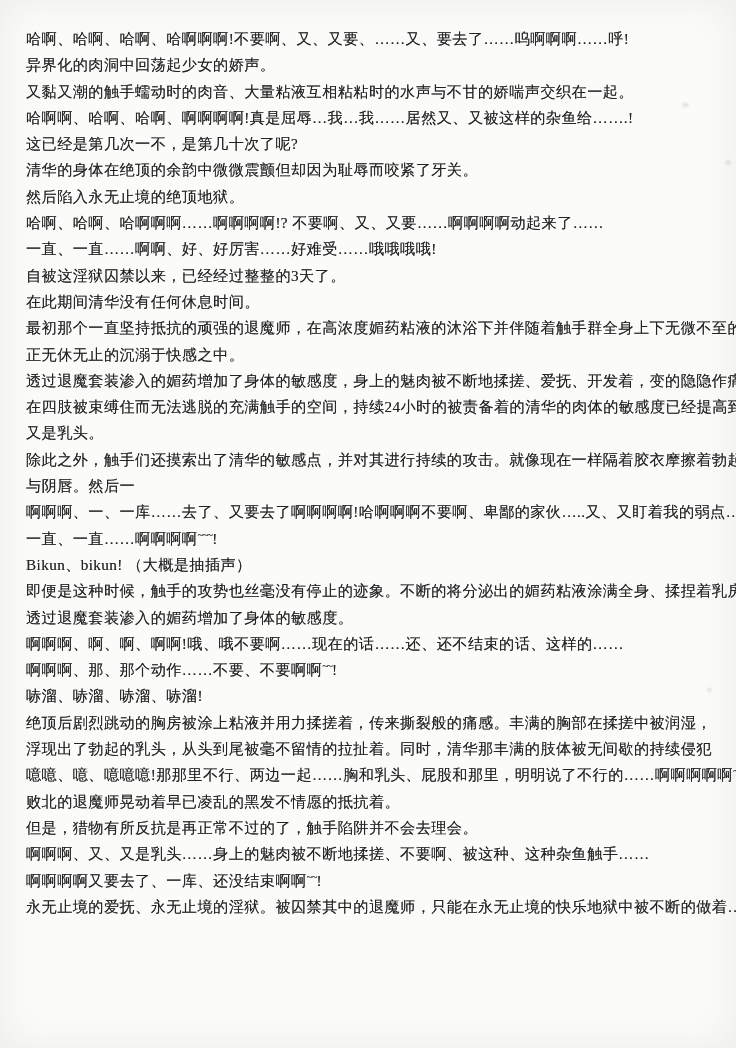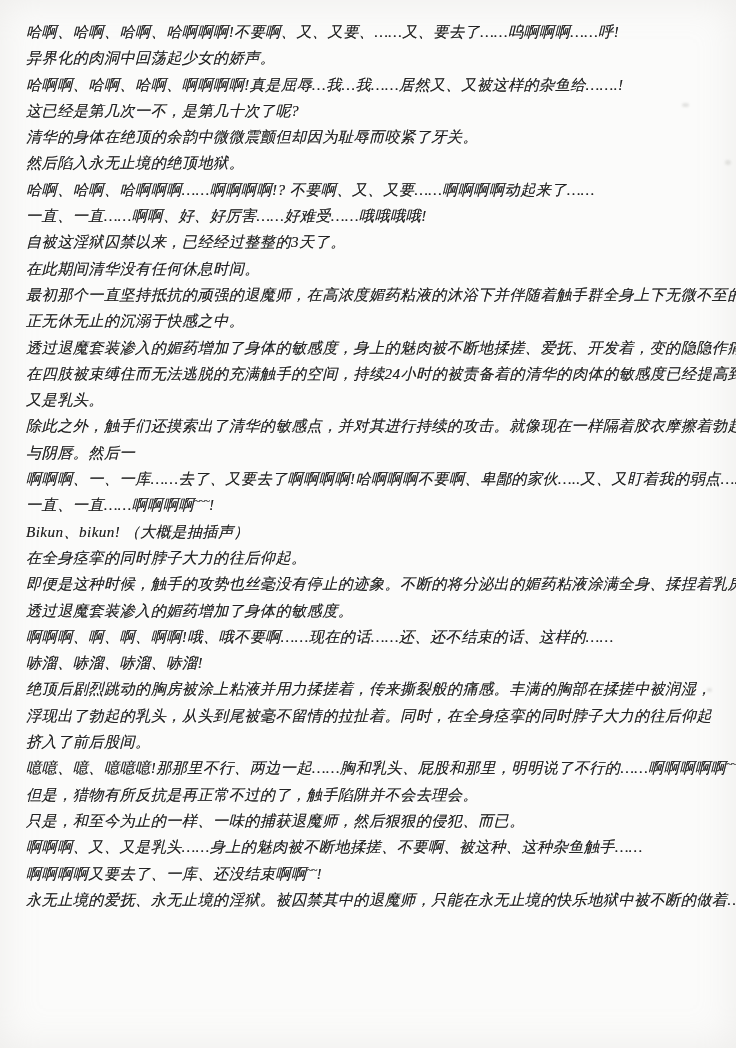--- a/index.html
+++ b/index.html
@@ -11,22 +11,21 @@
     position: relative;
     width: 736px;
     height: 1048px;
     margin: 0 auto;
     background: #fbfbfa;
     overflow: hidden;
     box-shadow: inset 0 0 38px rgba(190,188,182,0.22);
     font-family: "Liberation Serif", "DejaVu Serif", serif;
   }
   .doc-body {
-    padding: 19px 22px 0 26px;
-    font-style: italic;
+    padding: 26px 22px 0 26px;
   }
   .line {
     margin: 0;
     font-size: 15.2px;
     line-height: 26.3px;
     letter-spacing: 0.4px;
     color: #232323;
     white-space: nowrap;
     text-shadow: 0 0 0.4px rgba(35,35,35,0.55);
   }
@@ -43,49 +42,49 @@
     filter: blur(1px);
   }
 </style>
 </head>
 <body>
 
 <div class="page">
   <div class="doc-body">
       <p class="line">哈啊、哈啊、哈啊、哈啊啊啊!不要啊、又、又要、……又、要去了……呜啊啊啊……呼!</p>
       <p class="line">异界化的肉洞中回荡起少女的娇声。</p>
+      <p class="line">又黏又潮的触手蠕动时的肉音、大量粘液互相粘粘时的水声与不甘的娇喘声交织在一起。</p>
       <p class="line">哈啊啊、哈啊、哈啊、啊啊啊啊!真是屈辱…我…我……居然又、又被这样的杂鱼给…….!</p>
       <p class="line">这已经是第几次一不，是第几十次了呢?</p>
       <p class="line">清华的身体在绝顶的余韵中微微震颤但却因为耻辱而咬紧了牙关。</p>
       <p class="line">然后陷入永无止境的绝顶地狱。</p>
       <p class="line">哈啊、哈啊、哈啊啊啊……啊啊啊啊!? 不要啊、又、又要……啊啊啊啊动起来了……</p>
       <p class="line">一直、一直……啊啊、好、好厉害……好难受……哦哦哦哦!</p>
       <p class="line">自被这淫狱囚禁以来，已经经过整整的3天了。</p>
       <p class="line">在此期间清华没有任何休息时间。</p>
       <p class="line">最初那个一直坚持抵抗的顽强的退魔师，在高浓度媚药粘液的沐浴下并伴随着触手群全身上下无微不至的爱抚，</p>
       <p class="line">正无休无止的沉溺于快感之中。</p>
       <p class="line">透过退魔套装渗入的媚药增加了身体的敏感度，身上的魅肉被不断地揉搓、爱抚、开发着，变的隐隐作痛起来。</p>
       <p class="line">在四肢被束缚住而无法逃脱的充满触手的空间，持续24小时的被责备着的清华的肉体的敏感度已经提高到了非常</p>
       <p class="line">又是乳头。</p>
       <p class="line">除此之外，触手们还摸索出了清华的敏感点，并对其进行持续的攻击。就像现在一样隔着胶衣摩擦着勃起的乳首</p>
       <p class="line">与阴唇。然后一</p>
       <p class="line">啊啊啊、一、一库……去了、又要去了啊啊啊啊!哈啊啊啊不要啊、卑鄙的家伙…..又、又盯着我的弱点……</p>
       <p class="line">一直、一直……啊啊啊啊<sup class="squig">~~~</sup>!</p>
       <p class="line">Bikun、bikun!  （大概是抽插声）</p>
-      <p class="line">在全身痉挛的同时脖子大力的往后仰起。</p>
       <p class="line">即便是这种时候，触手的攻势也丝毫没有停止的迹象。不断的将分泌出的媚药粘液涂满全身、揉捏着乳房，</p>
       <p class="line">透过退魔套装渗入的媚药增加了身体的敏感度。</p>
       <p class="line">啊啊啊、啊、啊、啊啊!哦、哦不要啊……现在的话……还、还不结束的话、这样的……</p>
+      <p class="line">啊啊啊、那、那个动作……不要、不要啊啊<sup class="squig">~~</sup>!</p>
       <p class="line">哧溜、哧溜、哧溜、哧溜!</p>
       <p class="line">绝顶后剧烈跳动的胸房被涂上粘液并用力揉搓着，传来撕裂般的痛感。丰满的胸部在揉搓中被润湿，</p>
-      <p class="line">浮现出了勃起的乳头，从头到尾被毫不留情的拉扯着。同时，在全身痉挛的同时脖子大力的往后仰起</p>
-      <p class="line">挤入了前后股间。</p>
+      <p class="line">浮现出了勃起的乳头，从头到尾被毫不留情的拉扯着。同时，清华那丰满的肢体被无间歇的持续侵犯</p>
       <p class="line">噫噫、噫、噫噫噫!那那里不行、两边一起……胸和乳头、屁股和那里，明明说了不行的……啊啊啊啊啊<sup class="squig">~~~</sup>!</p>
+      <p class="line">败北的退魔师晃动着早已凌乱的黑发不情愿的抵抗着。</p>
       <p class="line">但是，猎物有所反抗是再正常不过的了，触手陷阱并不会去理会。</p>
-      <p class="line">只是，和至今为止的一样、一味的捕获退魔师，然后狠狠的侵犯、而已。</p>
       <p class="line">啊啊啊、又、又是乳头……身上的魅肉被不断地揉搓、不要啊、被这种、这种杂鱼触手……</p>
       <p class="line">啊啊啊啊又要去了、一库、还没结束啊啊<sup class="squig">~~</sup>!</p>
       <p class="line">永无止境的爱抚、永无止境的淫狱。被囚禁其中的退魔师，只能在永无止境的快乐地狱中被不断的做着……</p>
     </div>
 
   <div class="artifact" style="left:682px; top:103px; width:7px; height:4px;"></div>
   <div class="artifact" style="left:725px; top:160px; width:6px; height:5px;"></div>
   <div class="artifact" style="left:707px; top:688px; width:5px; height:4px;"></div>
 </div>
 

